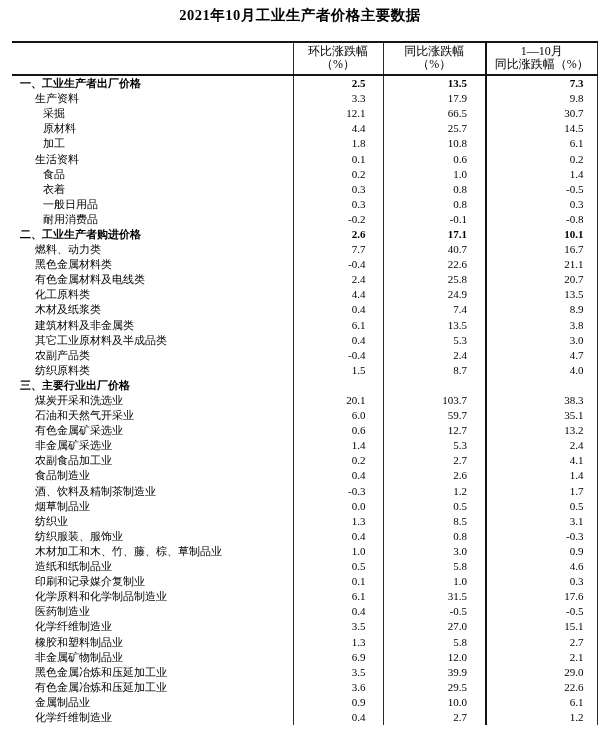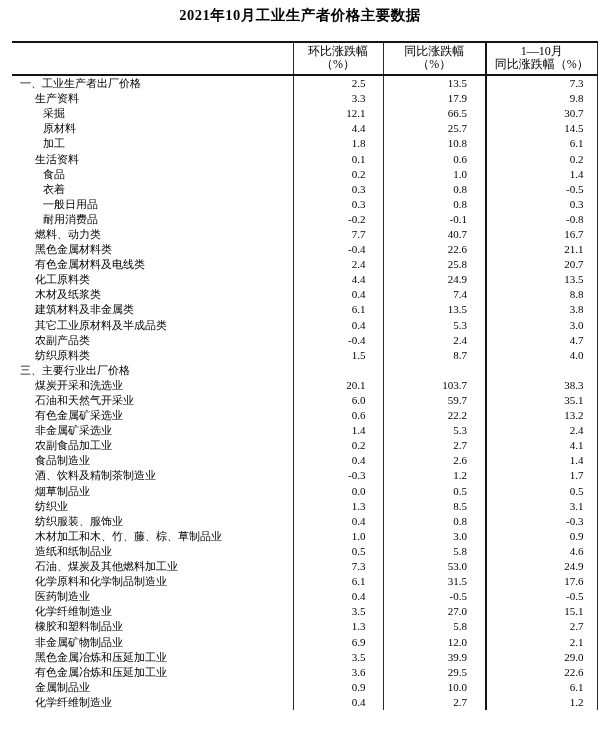--- a/index.html
+++ b/index.html
@@ -52,21 +52,21 @@
   th:nth-child(4), td:nth-child(4) { border-left:2.5px solid #141414; }
   
   td.label.lv1 { padding-left:8px; }
   td.label.lv2 { padding-left:23px; }
   td.label.lv3 { padding-left:31px; }
   
   td.num { text-align:right; }
   td.num:nth-child(2) { padding-right:17px;margin-top:16px; }
   td.num:nth-child(3) { padding-right:18px; }
   td.num:nth-child(4) { padding-right:13px; }
-  tr.bold td { font-weight:normal; }
+  tr.bold td { font-weight:bold; }
 </style>
 </head>
 <body>
 
 <div class="page">
   <div class="title">2021年10月工业生产者价格主要数据</div>
 
   <table class="price-table">
     <colgroup>
       <col style="width:281px">
@@ -145,20 +145,26 @@
           <td class="num">0.3</td>
           <td class="num">0.8</td>
           <td class="num">0.3</td>
         </tr>
         <tr>
           <td class="label lv3">耐用消费品</td>
           <td class="num">-0.2</td>
           <td class="num">-0.1</td>
           <td class="num">-0.8</td>
         </tr>
+        <tr class="bold">
+          <td class="label lv1">二、工业生产者购进价格</td>
+          <td class="num">2.6</td>
+          <td class="num">17.1</td>
+          <td class="num">10.1</td>
+        </tr>
         <tr>
           <td class="label lv2">燃料、动力类</td>
           <td class="num">7.7</td>
           <td class="num">40.7</td>
           <td class="num">16.7</td>
         </tr>
         <tr>
           <td class="label lv2">黑色金属材料类</td>
           <td class="num">-0.4</td>
           <td class="num">22.6</td>
@@ -173,21 +179,21 @@
         <tr>
           <td class="label lv2">化工原料类</td>
           <td class="num">4.4</td>
           <td class="num">24.9</td>
           <td class="num">13.5</td>
         </tr>
         <tr>
           <td class="label lv2">木材及纸浆类</td>
           <td class="num">0.4</td>
           <td class="num">7.4</td>
-          <td class="num">8.8</td>
+          <td class="num">8.9</td>
         </tr>
         <tr>
           <td class="label lv2">建筑材料及非金属类</td>
           <td class="num">6.1</td>
           <td class="num">13.5</td>
           <td class="num">3.8</td>
         </tr>
         <tr>
           <td class="label lv2">其它工业原材料及半成品类</td>
           <td class="num">0.4</td>
@@ -220,21 +226,21 @@
         </tr>
         <tr>
           <td class="label lv2">石油和天然气开采业</td>
           <td class="num">6.0</td>
           <td class="num">59.7</td>
           <td class="num">35.1</td>
         </tr>
         <tr>
           <td class="label lv2">有色金属矿采选业</td>
           <td class="num">0.6</td>
-          <td class="num">22.2</td>
+          <td class="num">12.7</td>
           <td class="num">13.2</td>
         </tr>
         <tr>
           <td class="label lv2">非金属矿采选业</td>
           <td class="num">1.4</td>
           <td class="num">5.3</td>
           <td class="num">2.4</td>
         </tr>
         <tr>
           <td class="label lv2">农副食品加工业</td>
@@ -278,24 +284,24 @@
           <td class="num">3.0</td>
           <td class="num">0.9</td>
         </tr>
         <tr>
           <td class="label lv2">造纸和纸制品业</td>
           <td class="num">0.5</td>
           <td class="num">5.8</td>
           <td class="num">4.6</td>
         </tr>
         <tr>
-          <td class="label lv2">石油、煤炭及其他燃料加工业</td>
-          <td class="num">7.3</td>
-          <td class="num">53.0</td>
-          <td class="num">24.9</td>
+          <td class="label lv2">印刷和记录媒介复制业</td>
+          <td class="num">0.1</td>
+          <td class="num">1.0</td>
+          <td class="num">0.3</td>
         </tr>
         <tr>
           <td class="label lv2">化学原料和化学制品制造业</td>
           <td class="num">6.1</td>
           <td class="num">31.5</td>
           <td class="num">17.6</td>
         </tr>
         <tr>
           <td class="label lv2">医药制造业</td>
           <td class="num">0.4</td>

